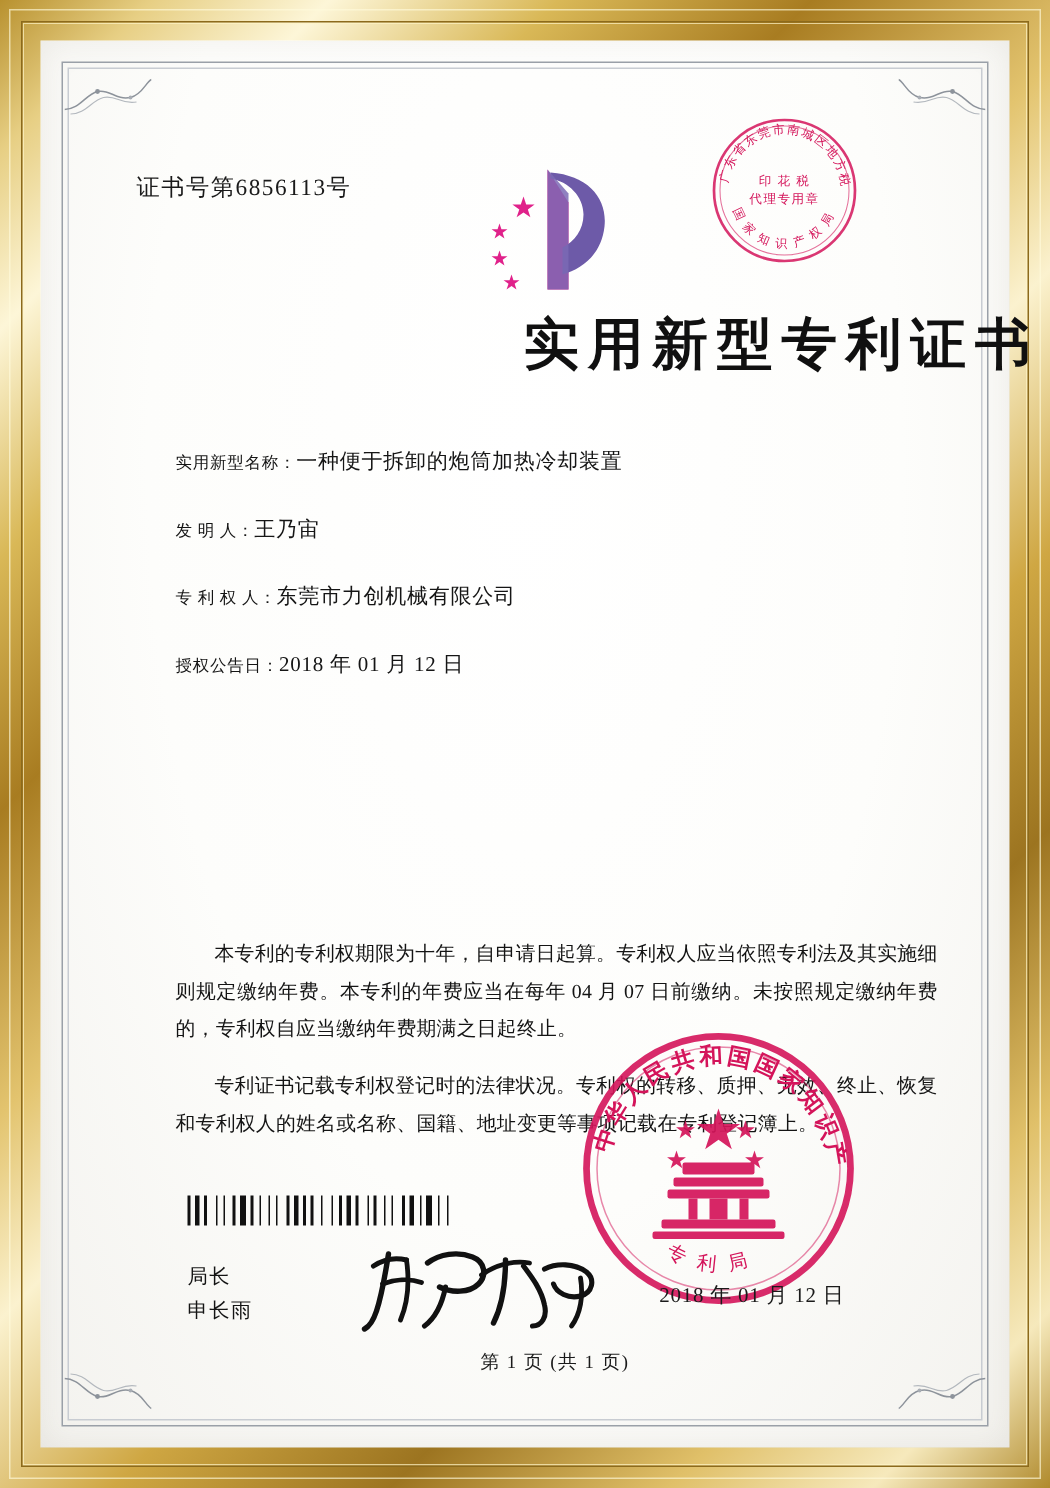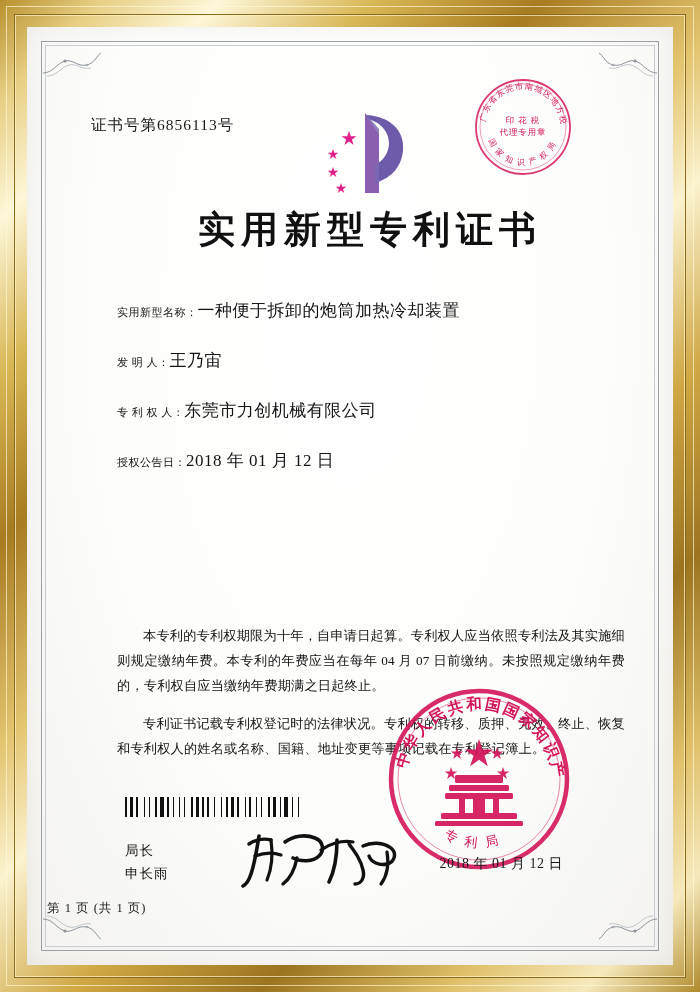--- a/index.html
+++ b/index.html
@@ -128,21 +128,21 @@
     width: 100px;
     height: 100px;
   }
 
   
   .main-title {
     position: absolute;
     left: 0;
     top: 178px;
     width: 646px;
-    text-align: center;
+    text-align: right;
     font-size: 37px;
     letter-spacing: 6px;
     font-weight: bold;
     color: #101010;
     font-family: "Liberation Serif", serif;
   }
 
   
   .fields {
     position: absolute;
@@ -157,21 +157,21 @@
     letter-spacing: 0.5px;
     white-space: nowrap;
   }
   .field-label {
     display: inline-block;
     font-size: 11px;
     color: #151515;
   }
   .field-value {
     display: inline-block;
-    font-size: 17px;
+    font-size: 14px;
     color: #151515;
   }
 
   
   .paras {
     position: absolute;
     left: 70px;
     top: 583px;
     width: 508px;
     color: #141414;
@@ -236,20 +236,21 @@
     color: #1a1a1a;
     letter-spacing: 0.5px;
   }
 
   
   .page-footer {
     position: absolute;
     left: 0;
     bottom: 48px;
     width: 646px;
+    text-align: center;
     font-size: 12.5px;
     color: #1a1a1a;
     letter-spacing: 1px;
   }
 </style>
 </head>
 <body>
 
 <div id="certificate">
   <div class="frame-bevel"></div>

